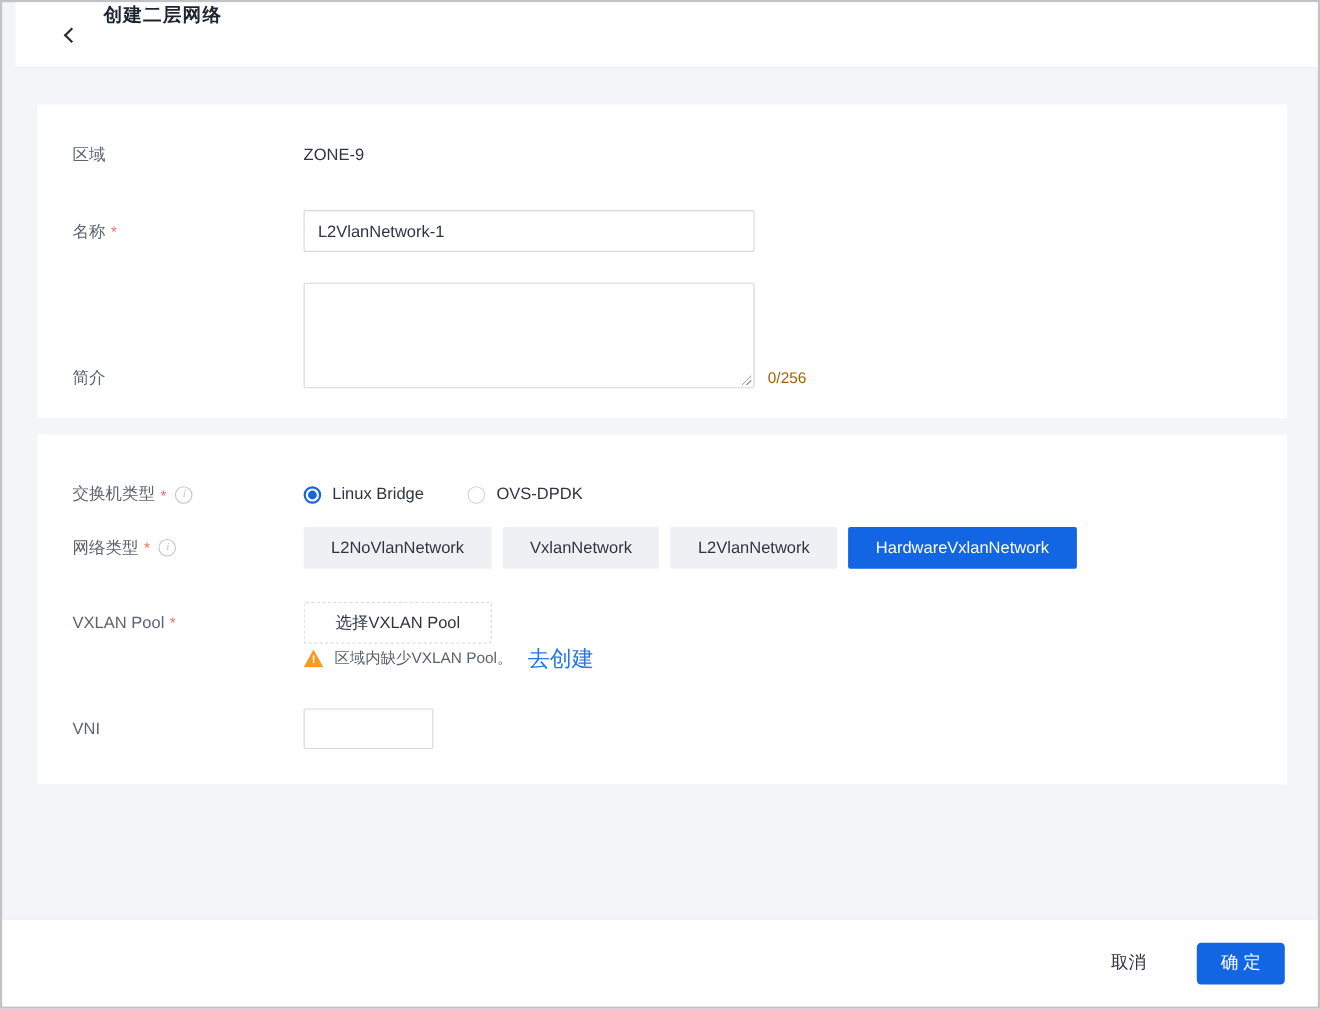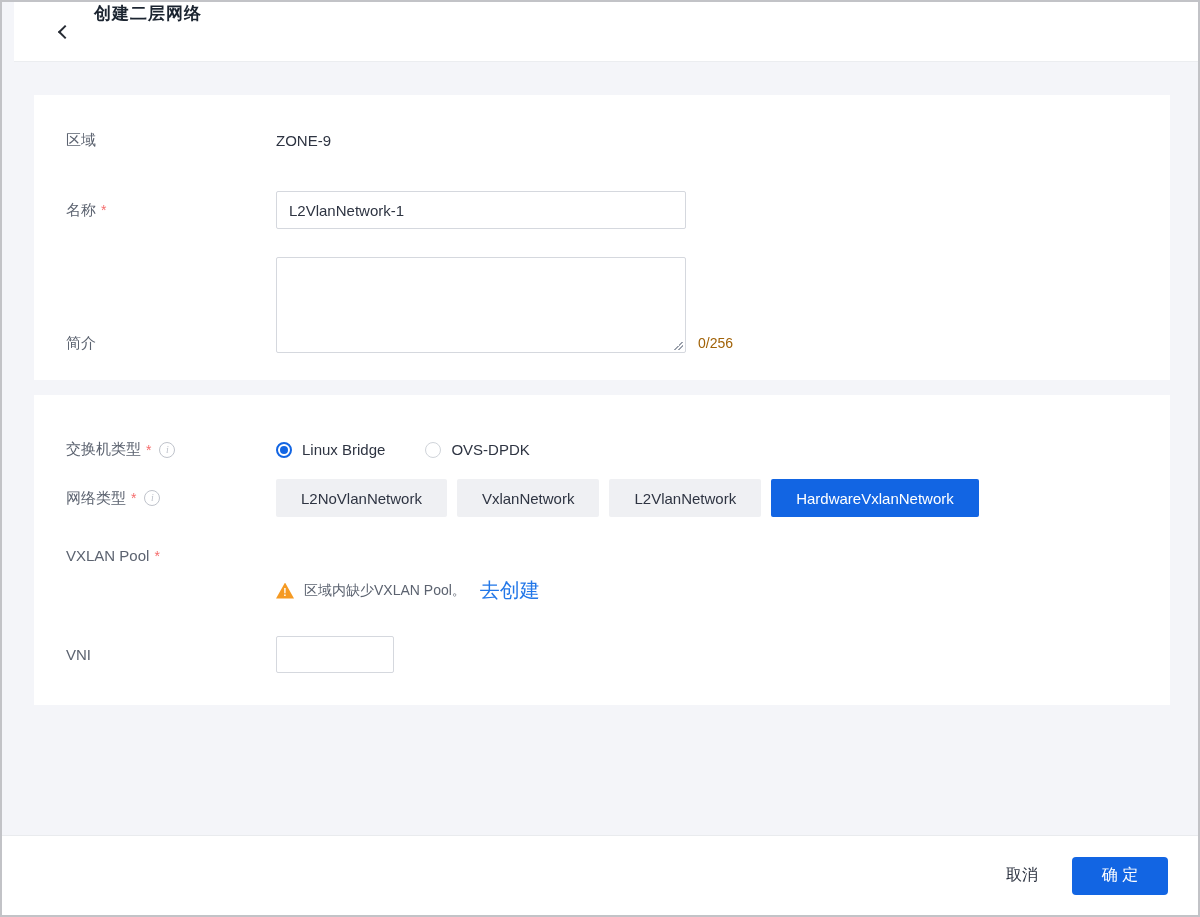--- a/index.html
+++ b/index.html
@@ -88,21 +88,21 @@
     border:none; border-radius:2px; margin-right:10px; cursor:pointer;
     font-family:"Liberation Sans","DejaVu Sans",sans-serif;
   }
   .type-btn.active { background:#1265e3; color:#fff; }
   
   .dashed-btn {
     height:38px; background:#fff; border:1px dashed #cdd1d8; border-radius:2px;
     font-size:15px; color:#2e3442; padding:0 28px; cursor:pointer;
     font-family:"Liberation Sans","DejaVu Sans",sans-serif;
   }
-  .warning-line { display:flex; align-items:center; margin-top:13px; }
+  .warning-line { display:flex; align-items:center; }
   .warn-triangle {
     width:18px; height:16px; position:relative; margin-right:10px; flex:0 0 18px;
     background:#f59a23;
     clip-path:polygon(50% 0, 100% 100%, 0 100%);
   }
   .warn-triangle::after {
     content:"!"; position:absolute; left:0; right:0; bottom:1px;
     color:#fff; font-size:10px; font-weight:700; text-align:center;
   }
   .warn-text { font-size:14px; color:#5c6370; }
@@ -111,23 +111,24 @@
   .footer {
     position:absolute; left:0; right:0; bottom:0; height:80px; background:#fff;
     border-top:1px solid #e9ebee; display:flex; align-items:center;
     justify-content:flex-end; padding-right:30px;
   }
   .cancel-btn {
     background:none; border:none; font-size:16px; color:#2e3442; cursor:pointer;
     margin-right:34px; font-family:"Liberation Sans","DejaVu Sans",sans-serif;
   }
   .ok-btn {
-    width:96px; height:38px; background:#1265e3; color:#fff; border:none;
+    width:80px; height:38px; background:#1265e3; color:#fff; border:none;
     border-radius:4px; font-size:16px; cursor:pointer;
     font-family:"Liberation Sans","DejaVu Sans",sans-serif;
+    margin-left:12px;
   }
 </style>
 </head>
 <body>
 
 <div class="header">
   <span class="back-btn">
     <span class="chevron-left"></span>
   </span>
   <span class="page-title">创建二层网络</span>
@@ -197,20 +198,21 @@
         <button class="type-btn">L2VlanNetwork</button>
         <button class="type-btn active">HardwareVxlanNetwork</button>
       </div>
     </div>
 
     <div class="row">
       <div class="label-col">
         <span>VXLAN Pool</span>
         <span class="req">*</span>
       </div>
+      <button class="dashed-btn">选择VXLAN Pool</button>
     </div>
 
     <div class="row">
       <div class="label-col"></div>
       <div class="warning-line">
         <span class="warn-triangle"></span>
         <span class="warn-text">区域内缺少VXLAN Pool。</span>
         <a class="warn-link">去创建</a>
       </div>
     </div>

